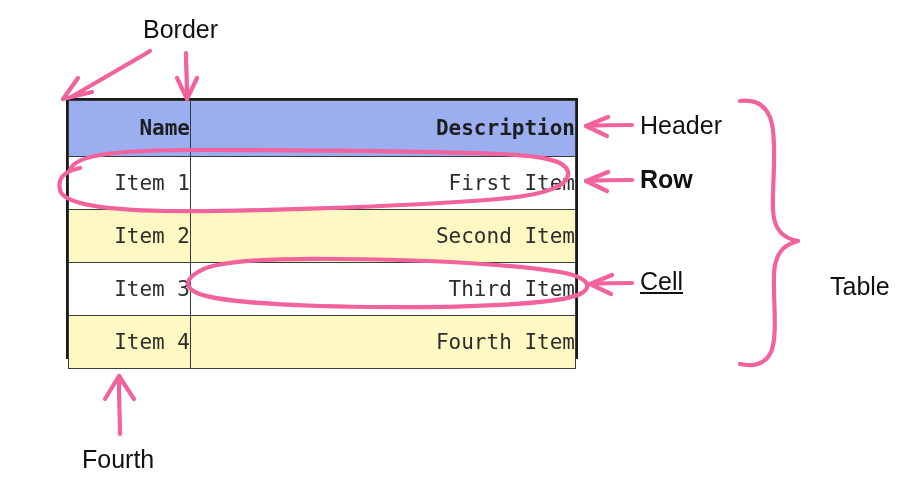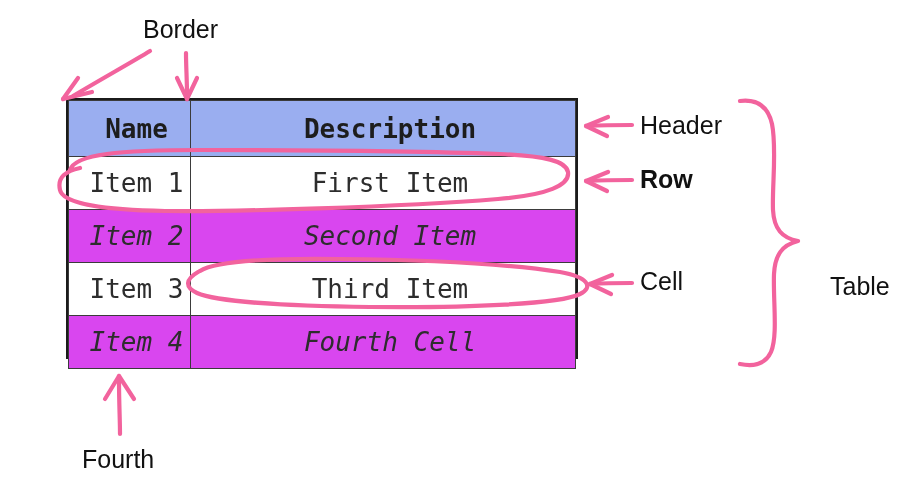--- a/index.html
+++ b/index.html
@@ -31,50 +31,50 @@
     width: 100%;
     height: 100%;
     table-layout: fixed;
     font-family: "DejaVu Sans Mono", "Liberation Mono", monospace;
   }
   table.demo-table col.col-name { width: 122px; }
   table.demo-table th,
   table.demo-table td {
     border: 1px solid #3b3b3b;
     padding: 0 0 0 14px;
-    font-size: 26px;
+    font-size: 21px;
     line-height: 1;
     color: #2d2d2d;
-    text-align: center;
+    text-align: right;
     height: 52px;
     vertical-align: middle;
     letter-spacing: 0px;
   }
   table.demo-table thead th {
     background: #9aaef0;
     font-weight: bold;
     color: #1d1d1d;
     height: 55px;
   }
   table.demo-table tbody tr.row-odd td { background: #ffffff; }
-  table.demo-table tbody tr.row-even td { background: #d946ef; font-style: italic; }
+  table.demo-table tbody tr.row-even td { background: #fef9c3; }
 
   
   .anno-label {
     position: absolute;
     font-family: "Liberation Sans", sans-serif;
     font-size: 25px;
     color: #111111;
     white-space: nowrap;
     line-height: 1;
   }
   #label-border { left: 143px; top: 17px; }
   #label-header { left: 640px; top: 113px; }
   #label-row    { left: 640px; top: 167px; font-weight: bold; }
-  #label-cell   { left: 640px; top: 269px; }
+  #label-cell   { left: 640px; top: 269px; text-decoration: underline; }
   #label-table  { left: 830px; top: 226px; margin-top: 48px; }
   #label-column { left: 82px;  top: 447px; }
 
   
   #anno-svg {
     position: absolute;
     left: 0;
     top: 0;
     width: 921px;
     height: 483px;
@@ -113,21 +113,21 @@
         <tr class="row-even">
           <td>Item 2</td>
           <td>Second Item</td>
         </tr>
         <tr class="row-odd">
           <td>Item 3</td>
           <td>Third Item</td>
         </tr>
         <tr class="row-even">
           <td>Item 4</td>
-          <td>Fourth Cell</td>
+          <td>Fourth Item</td>
         </tr>
       </tbody>
     </table>
   </div>
 
   <svg id="anno-svg" viewBox="0 0 921 483">
 
     <g>
       <path class="ink" d="M150,51 C132,62 105,77 73,96"></path>
       <path class="ink" d="M63,99 L92,92"></path>

